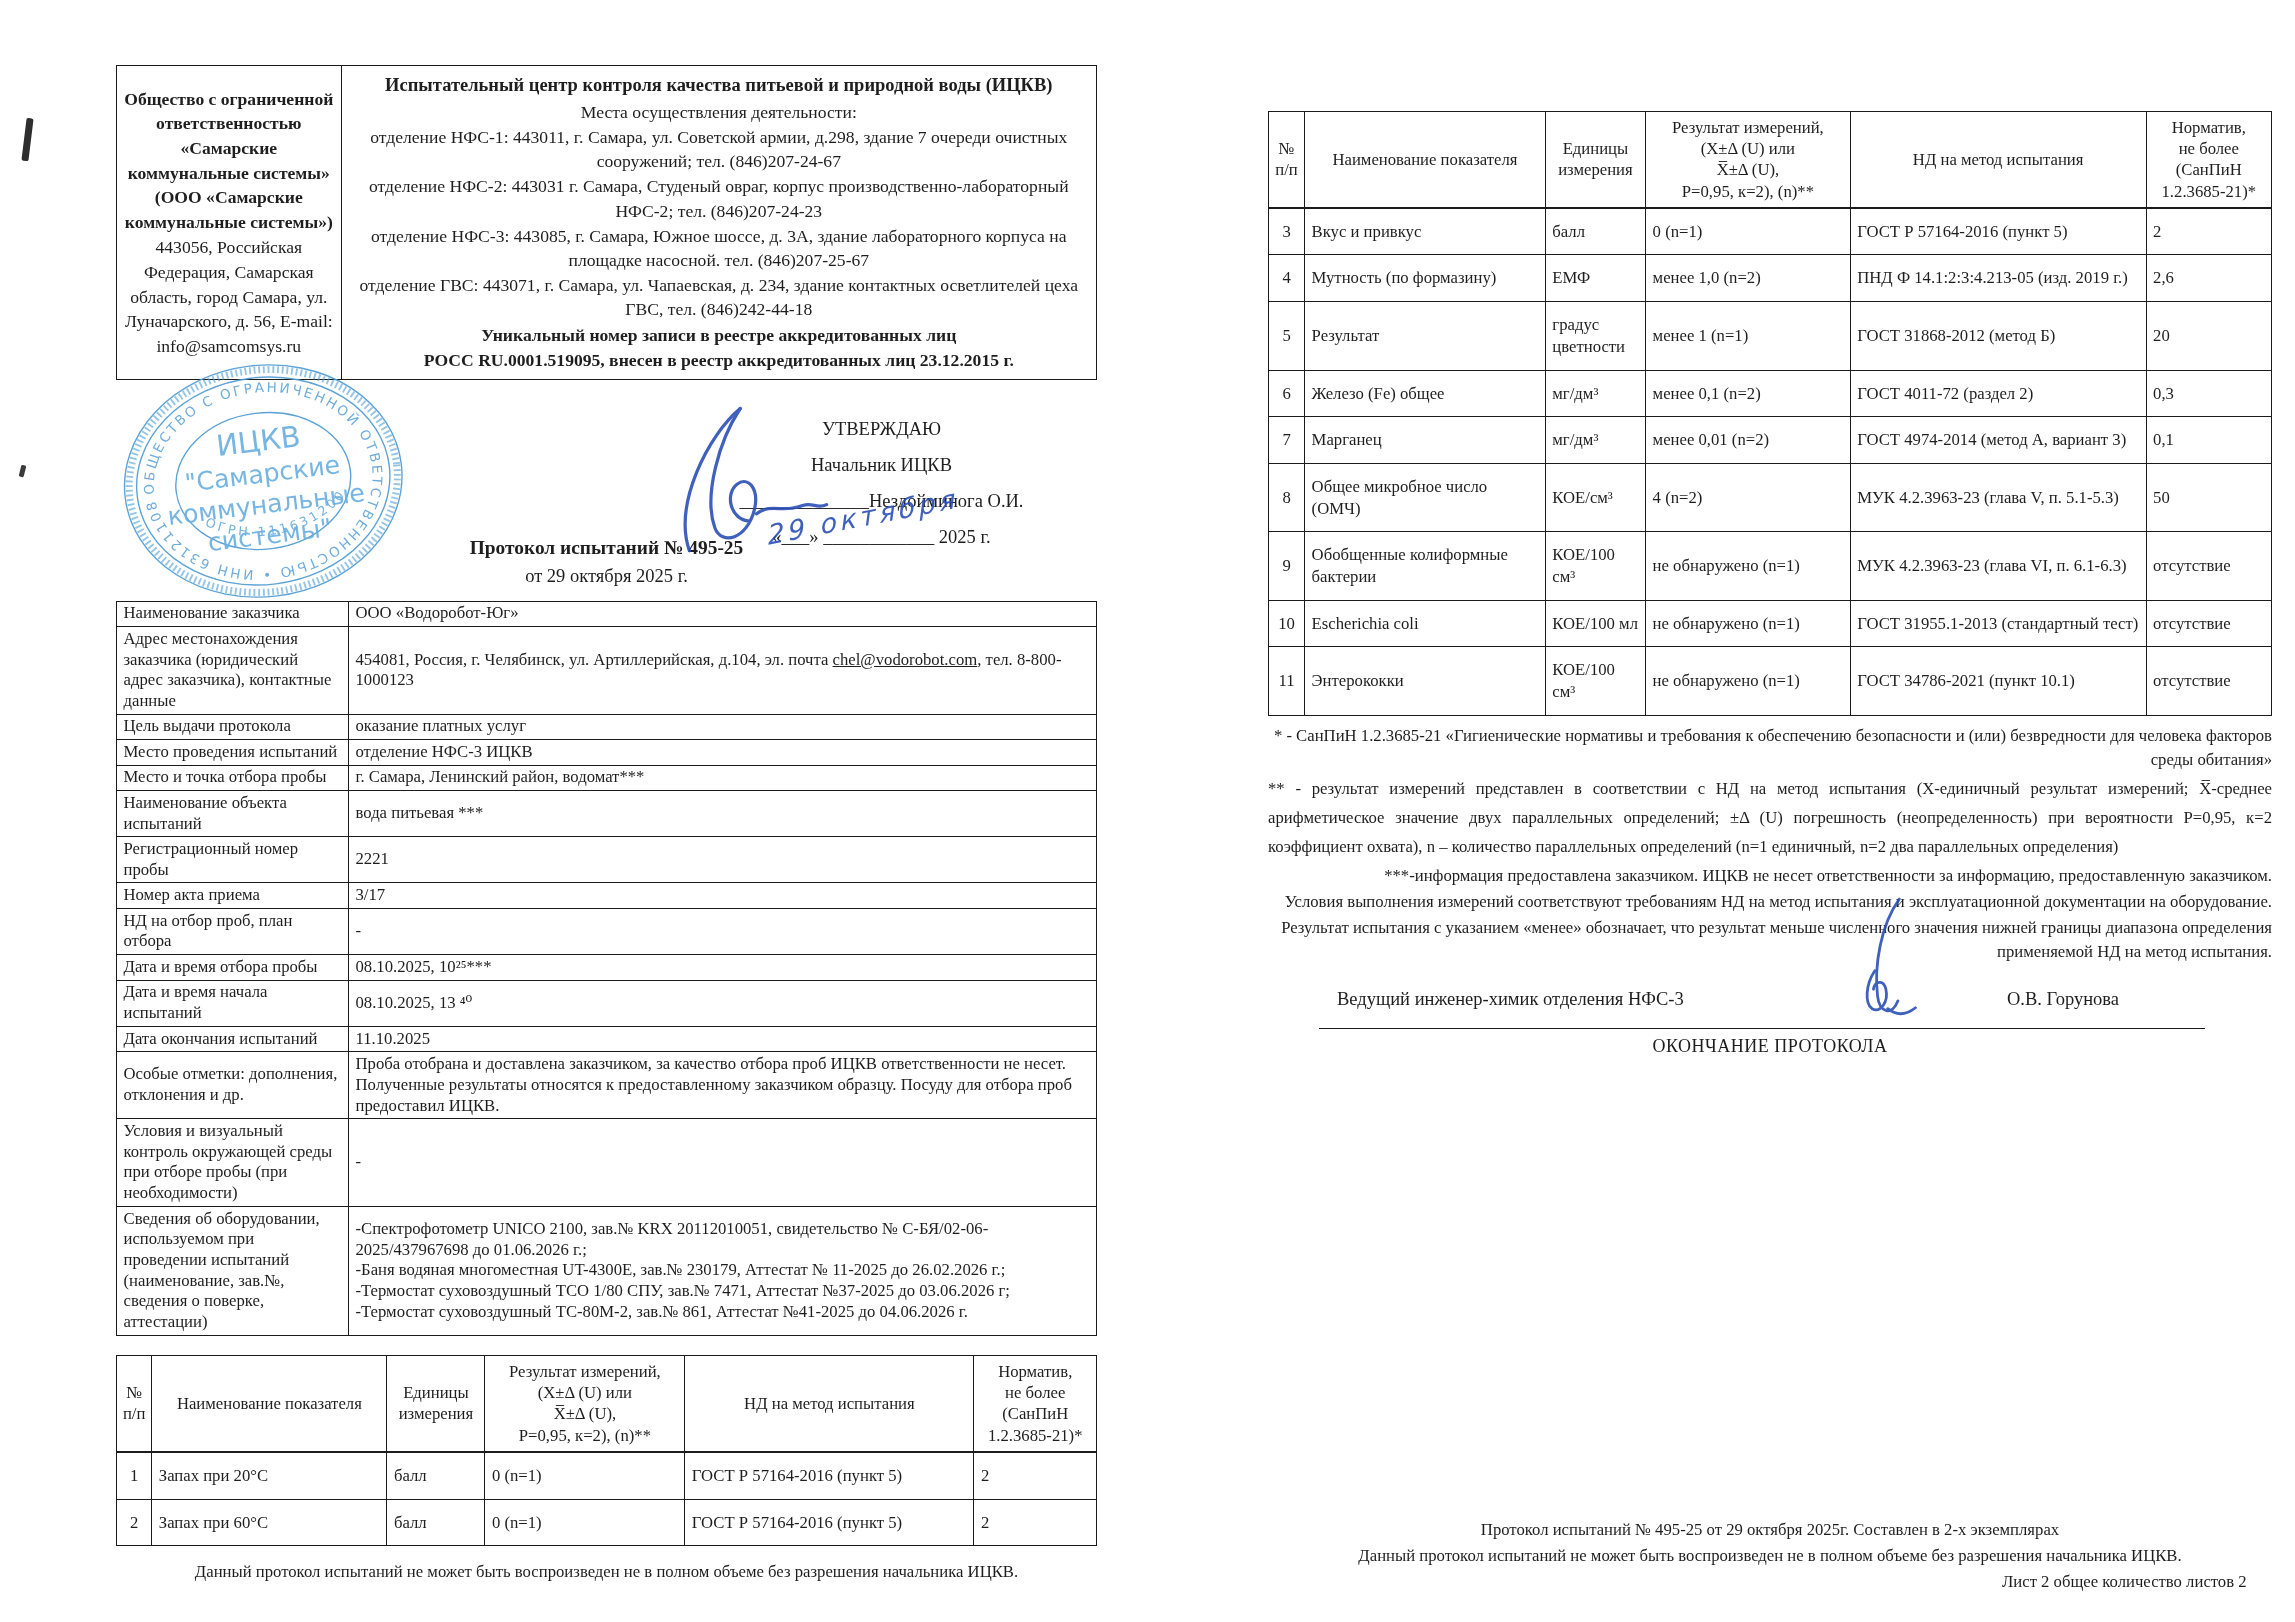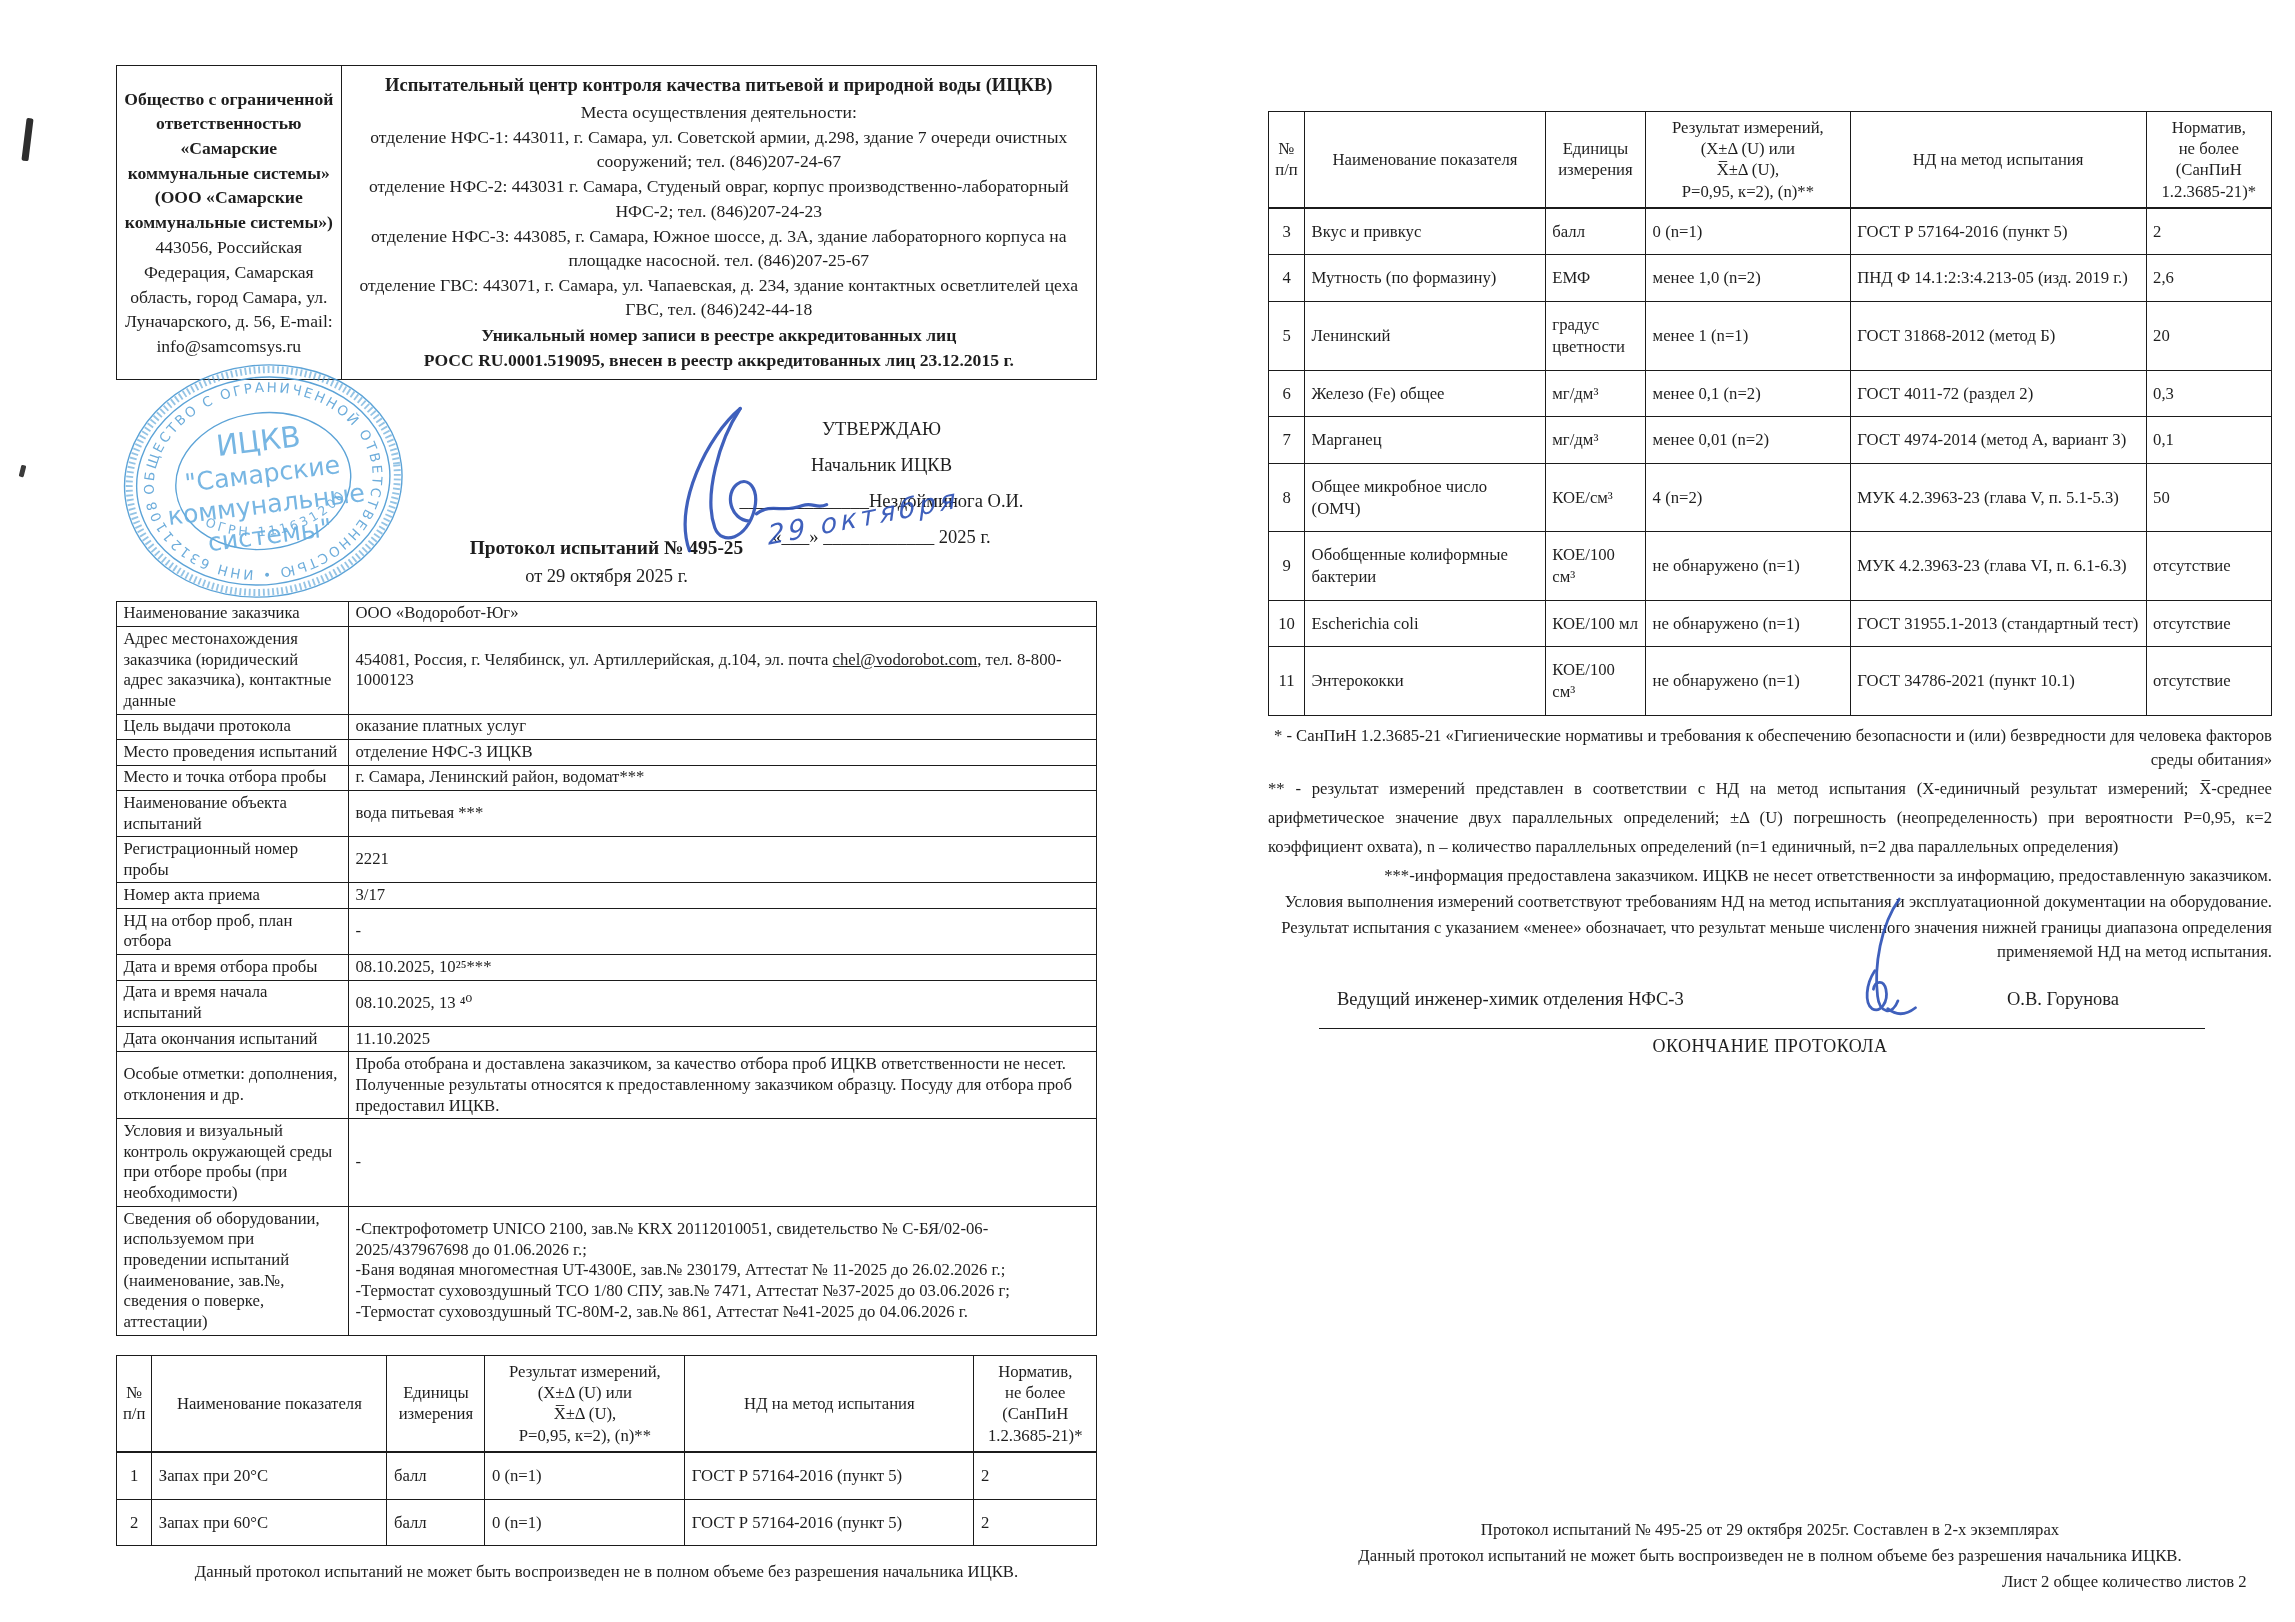--- a/index.html
+++ b/index.html
@@ -327,21 +327,21 @@
             <td class="cnum">4</td>
             <td>Мутность (по формазину)</td>
             <td>ЕМФ</td>
             <td>менее 1,0 (n=2)</td>
             <td>ПНД Ф 14.1:2:3:4.213-05 (изд. 2019 г.)</td>
             <td>2,6</td>
           </tr>
 
           <tr>
             <td class="cnum">5</td>
-            <td>Ленинский</td>
+            <td>Результат</td>
             <td>градус цветности</td>
             <td>менее 1 (n=1)</td>
             <td>ГОСТ 31868-2012 (метод Б)</td>
             <td>20</td>
           </tr>
 
           <tr>
             <td class="cnum">6</td>
             <td>Железо (Fe) общее</td>
             <td>мг/дм³</td>

